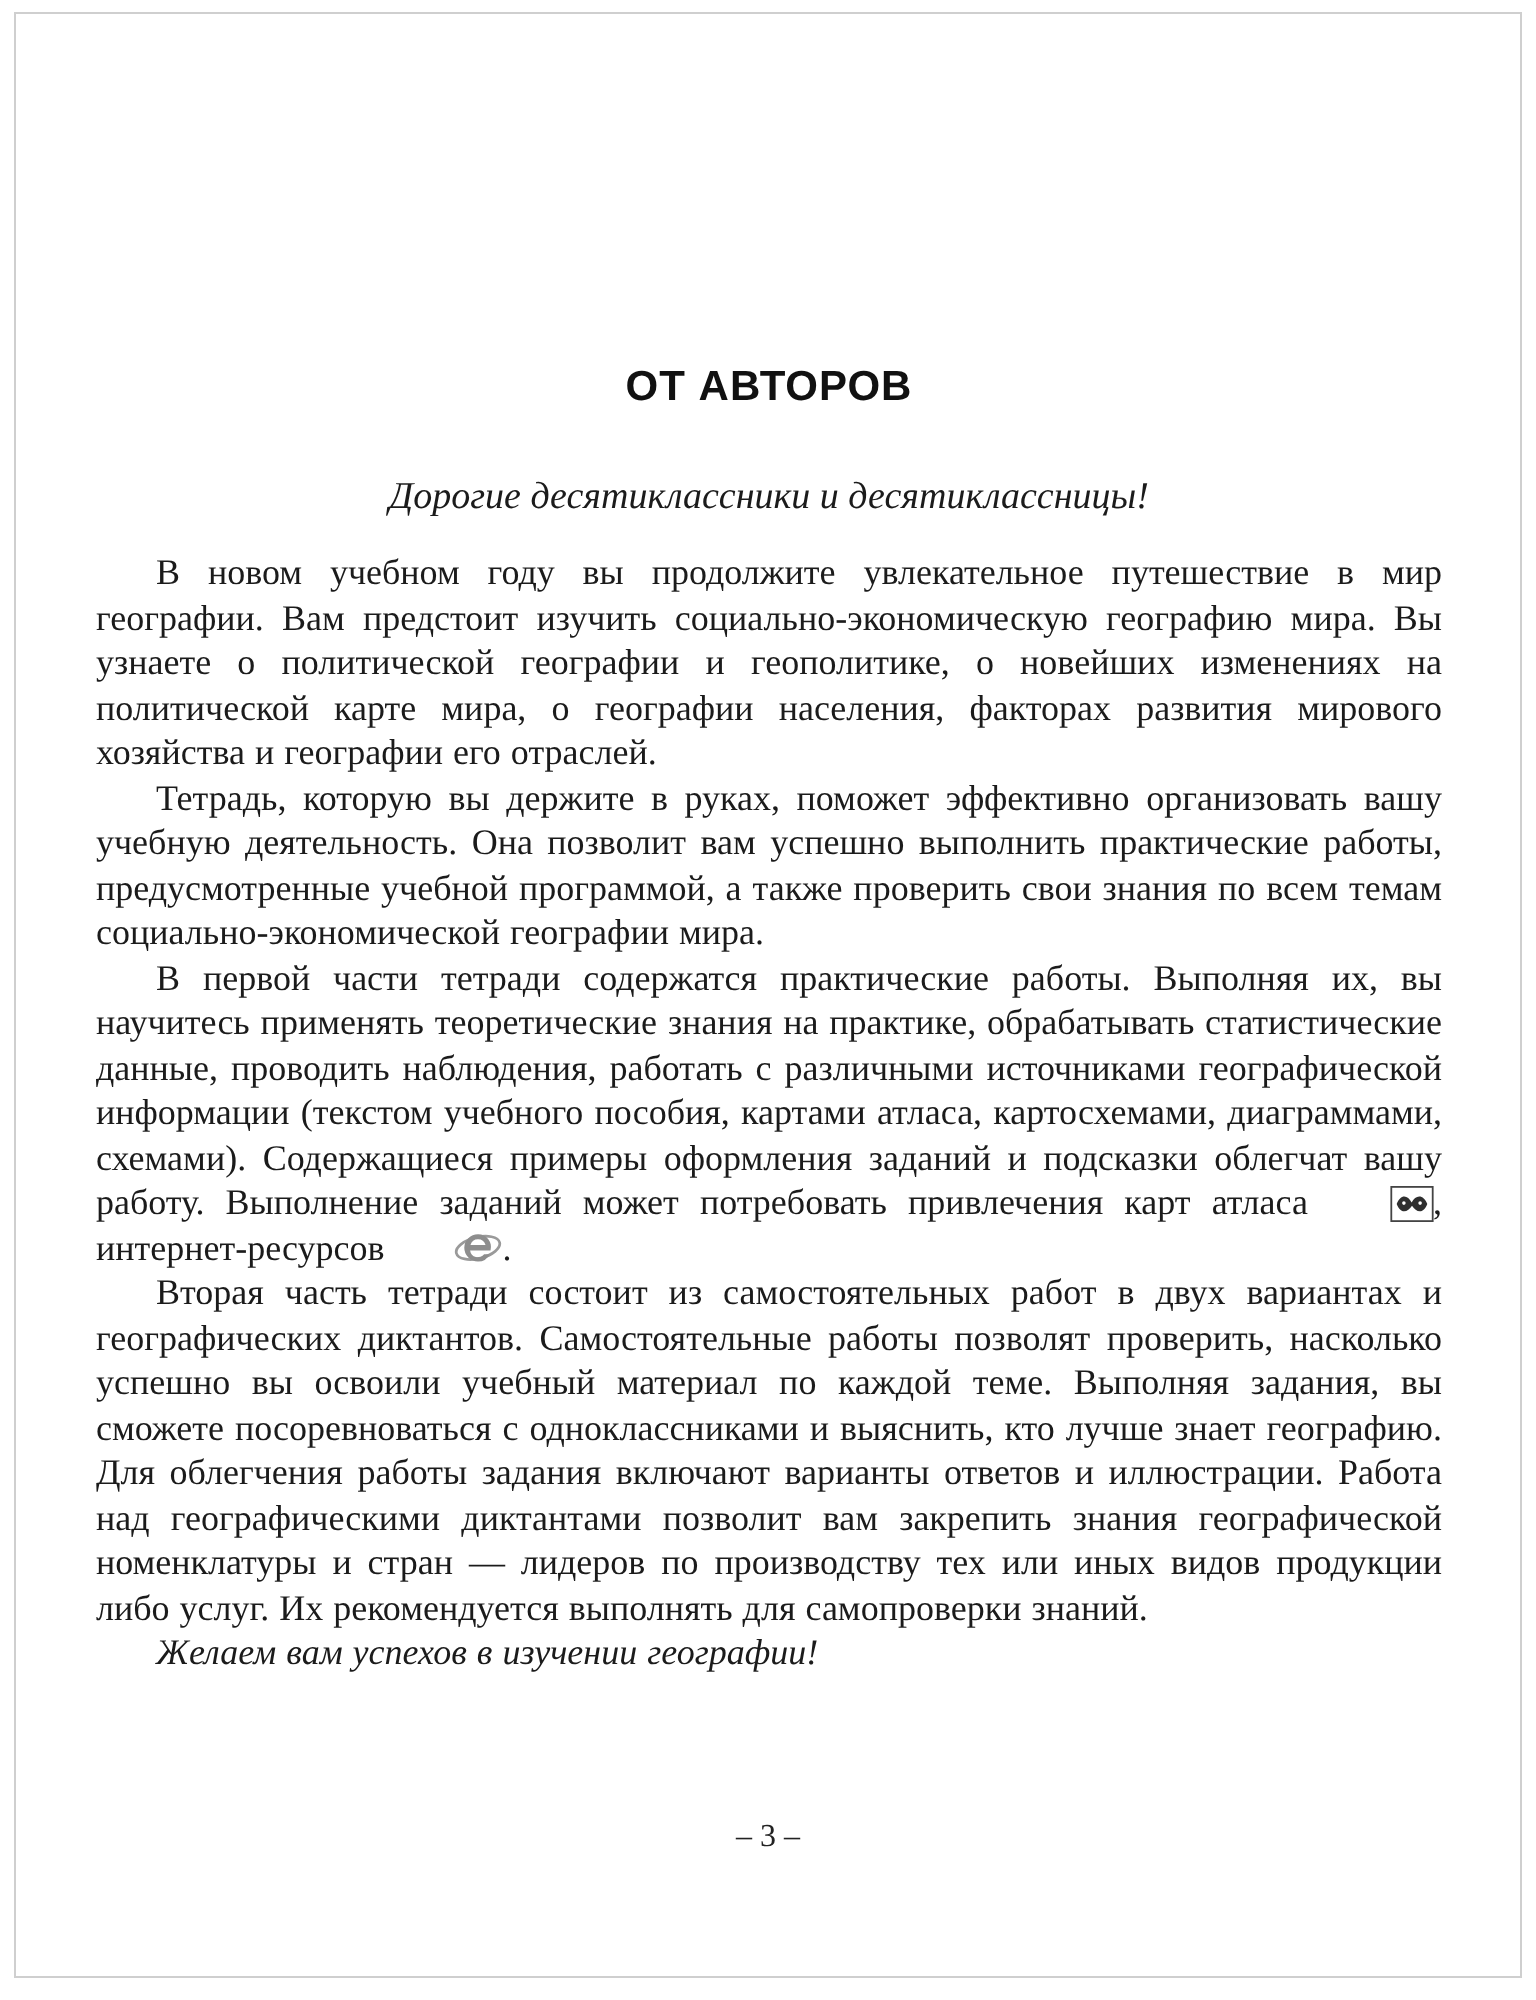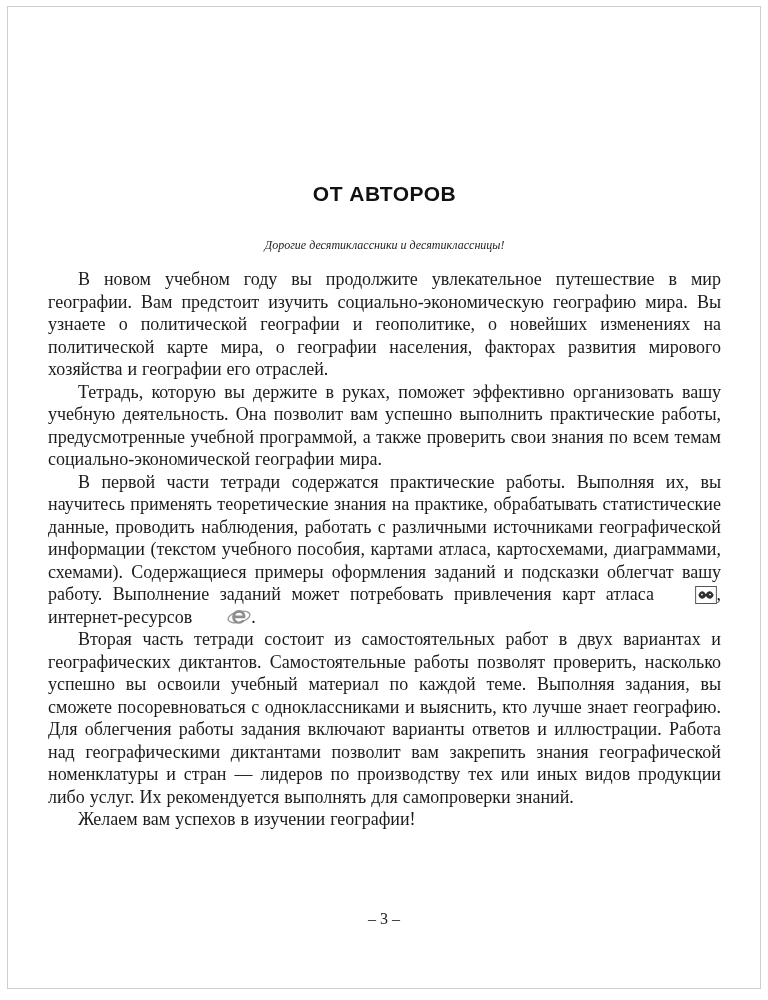--- a/index.html
+++ b/index.html
@@ -36,32 +36,33 @@
     font-weight: bold;
     font-size: 21px;
     letter-spacing: 0.5px;
     text-align: center;
     margin: 0 0 32px 0;
     color: #111;
   }
   .salutation {
     text-align: center;
     font-style: italic;
-    font-size: 12px;
+    font-size: 19px;
     margin: 0 0 15px 0;
   }
   p.body-par {
     margin: 0;
     text-align: justify;
     font-size: 18px;
     line-height: 22.5px;
     text-indent: 30px;
     word-spacing: 0.5px;
   }
   .closing {
+    font-style: italic;
   }
   .inline-icon {
     display: inline-block;
     vertical-align: -4px;
     line-height: 0;
   }
   .page-number {
     position: absolute;
     left: 0;
     right: 0;

